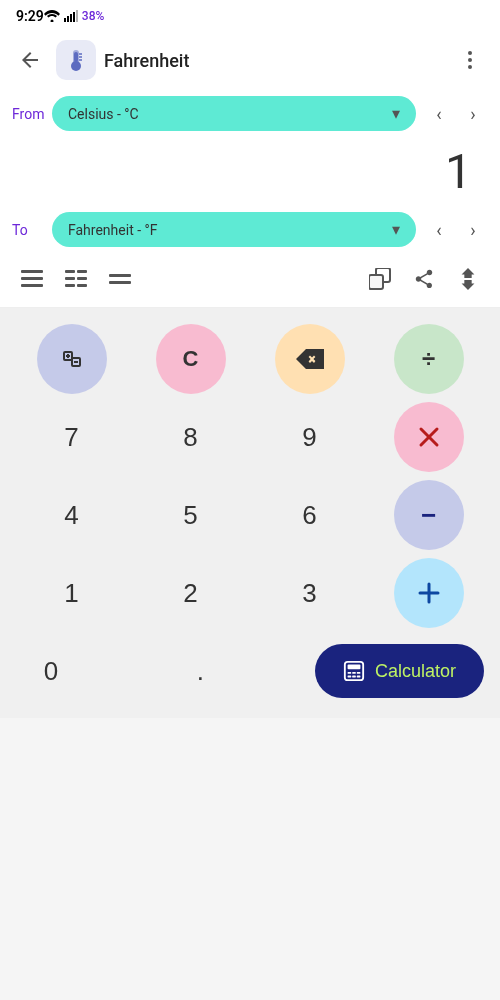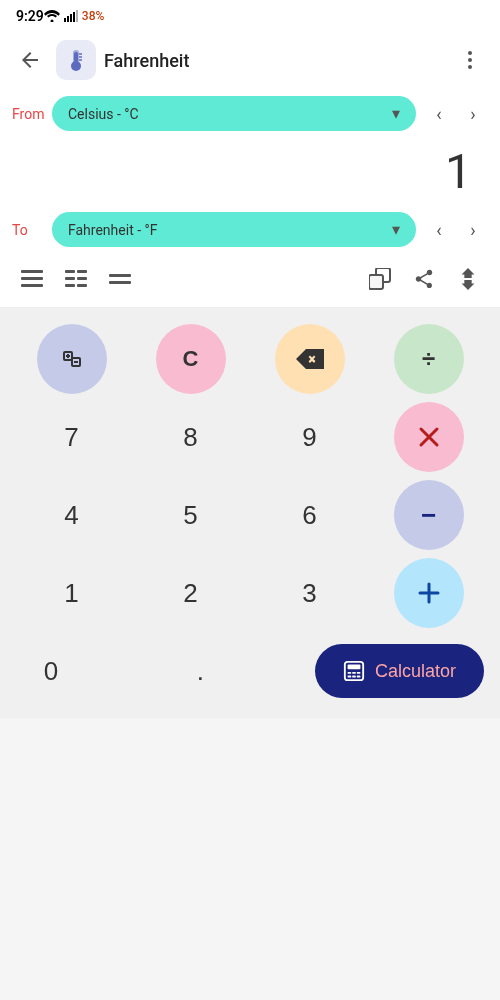--- a/index.html
+++ b/index.html
@@ -24,21 +24,21 @@
     .status-time {
       font-size: 14px;
       font-weight: 600;
       color: #000;
     }
     .status-icons {
       display: flex;
       align-items: center;
       gap: 4px;
       font-size: 12px;
-      color: #c2410c;
+      color: #6d28d9;
     }
 
     
     .top-bar {
       display: flex;
       align-items: center;
       background: #fff;
       padding: 8px 12px;
       height: 56px;
     }
@@ -86,21 +86,21 @@
       padding: 0 12px;
     }
     .row-from, .row-to {
       display: flex;
       align-items: center;
       padding: 8px 0;
     }
     .row-label {
       width: 40px;
       font-size: 14px;
-      color: #ef4444;
+      color: #6d28d9;
     }
     .unit-selector {
       flex: 1;
       background: #5eead4;
       border-radius: 24px;
       padding: 8px 16px;
       display: flex;
       align-items: center;
       justify-content: space-between;
       cursor: pointer;
@@ -235,21 +235,21 @@
       font-size: 26px;
       color: #333;
       background: transparent;
       border: none;
       outline: none;
     }
 
     
     .calculator-btn {
       background: #1a237e;
-      color: #fca5a5;
+      color: #bef264;
       border-radius: 30px;
       padding: 16px 28px;
       display: flex;
       align-items: center;
       gap: 10px;
       cursor: pointer;
       font-size: 18px;
       font-weight: 500;
       border: none;
     }

